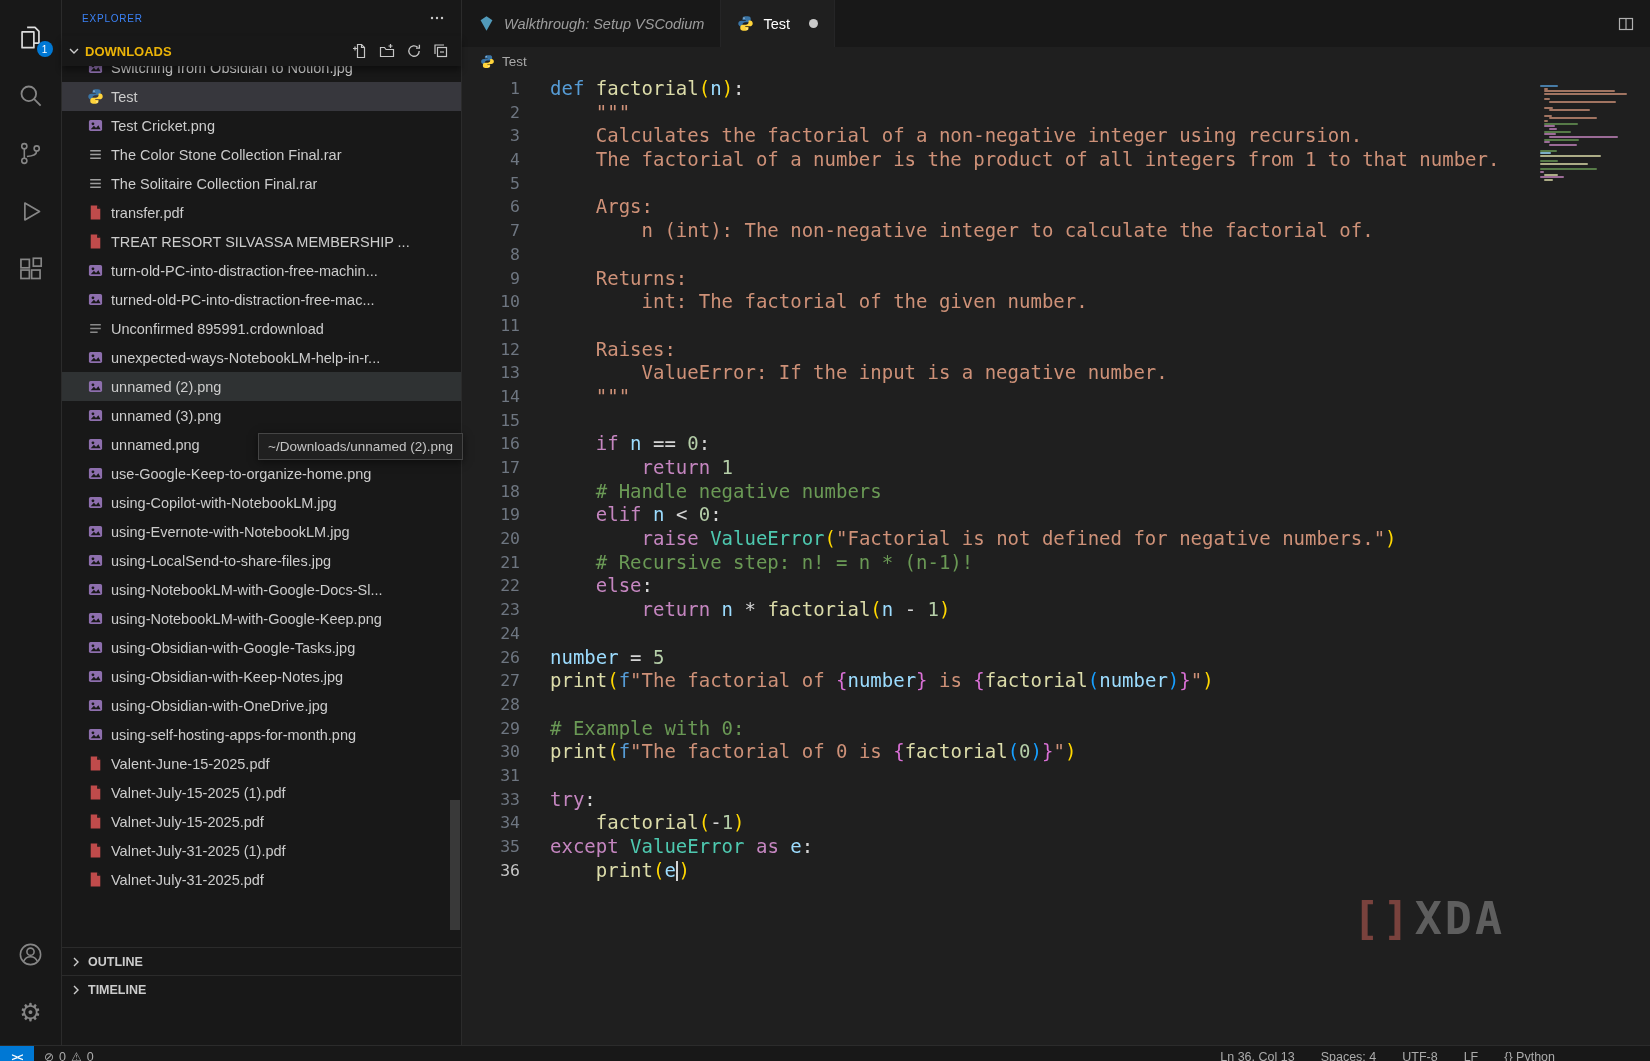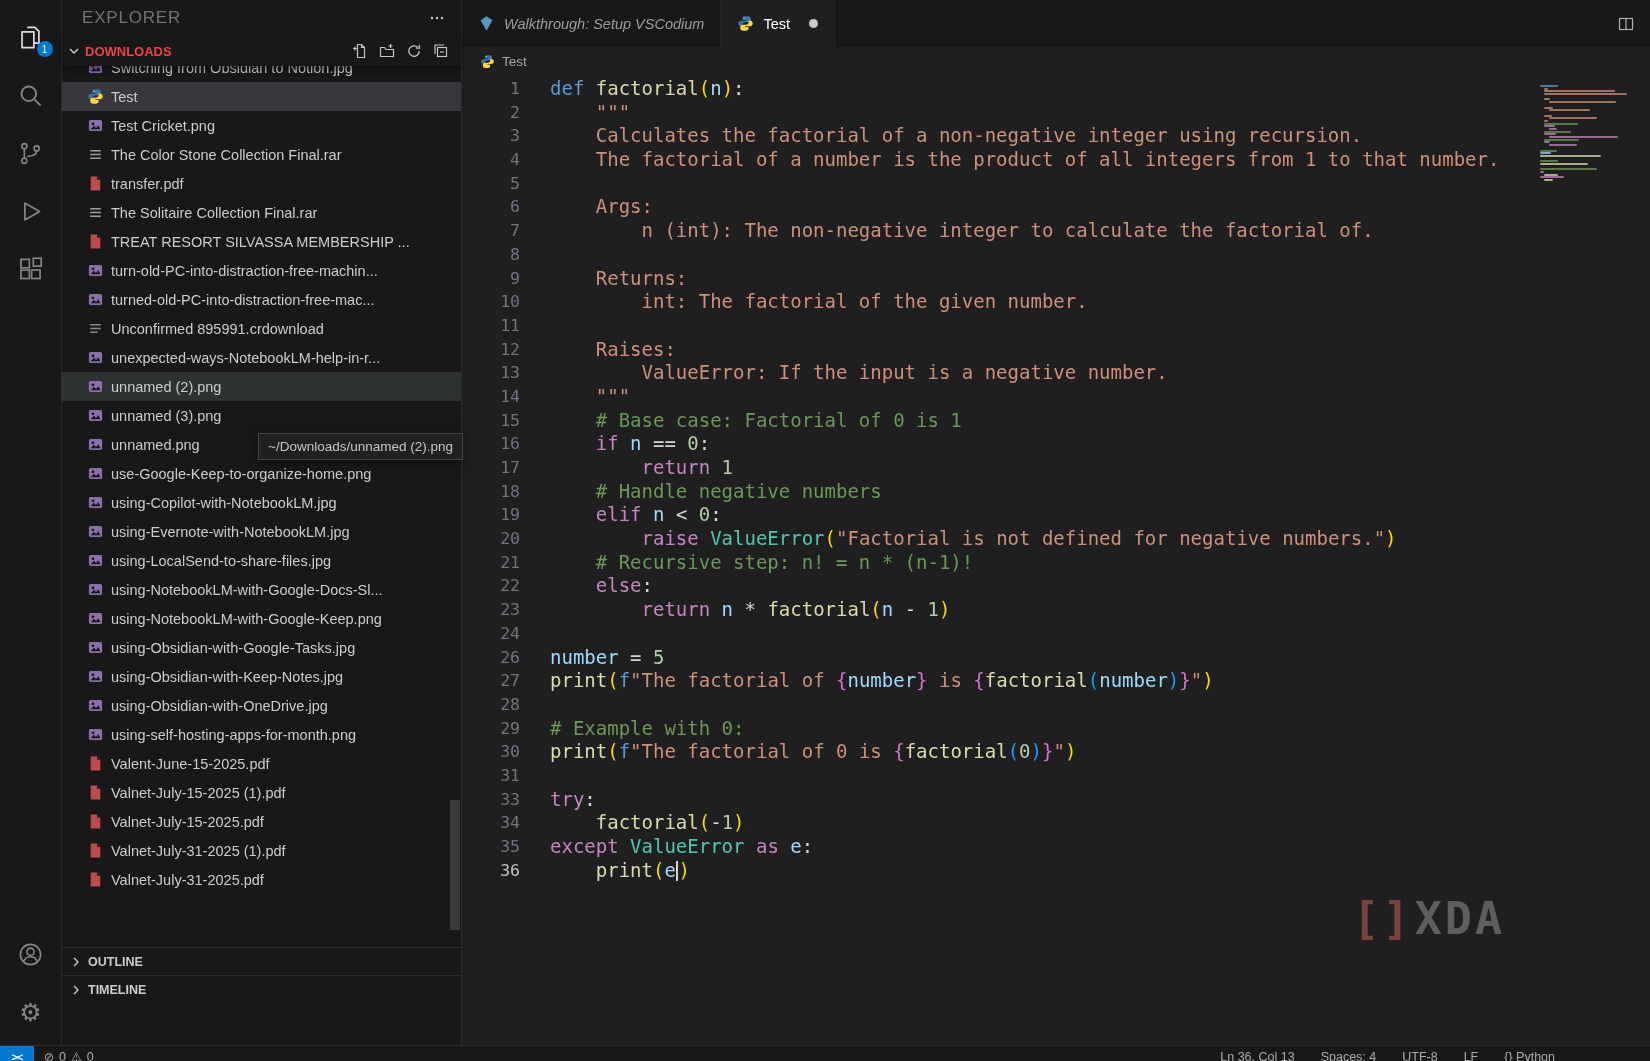--- a/index.html
+++ b/index.html
@@ -9,24 +9,24 @@
 
   
   .activity-bar { width:62px; flex:none; background:#181818; border-right:1px solid #2b2b2b; display:flex; flex-direction:column; align-items:center; padding-top:8px; }
   .ab-bottom { margin-top:auto; margin-bottom:4px; }
   .ab-item { width:62px; height:58px; display:flex; align-items:center; justify-content:center; position:relative; cursor:pointer; }
   .ab-item svg { width:27px; height:27px; display:block; }
   .badge { position:absolute; right:9px; bottom:9px; background:#0078d4; color:#fff; font-size:10px; border-radius:50%; width:16px; height:16px; display:flex; align-items:center; justify-content:center; }
 
   
   .sidebar { width:400px; flex:none; background:#181818; border-right:1px solid #2b2b2b; display:flex; flex-direction:column; position:relative; }
-  .sidebar-header { height:36px; flex:none; display:flex; align-items:center; justify-content:space-between; padding:0 16px 0 20px; color:#737373; font-size:17px; letter-spacing:.8px; }
+  .sidebar-header { height:36px; flex:none; display:flex; align-items:center; justify-content:space-between; padding:0 16px 0 20px; color:#3b82f6; font-size:10px; letter-spacing:.8px; }
   .hdr-icon { display:flex; cursor:pointer; }
   .hdr-icon svg { width:16px; height:16px; display:block; }
-  .section-header { height:30px; flex:none; display:flex; align-items:center; gap:3px; padding:0 12px 0 4px; color:#ef4444; font-weight:700; font-size:13px; background:#181818; position:relative; z-index:2; box-shadow:0 4px 6px rgba(0,0,0,.42); cursor:pointer; }
+  .section-header { height:30px; flex:none; display:flex; align-items:center; gap:3px; padding:0 12px 0 4px; color:#eab308; font-weight:700; font-size:13px; background:#181818; position:relative; z-index:2; box-shadow:0 4px 6px rgba(0,0,0,.42); cursor:pointer; }
   .section-actions { margin-left:auto; display:flex; gap:11px; }
   .section-actions span { display:flex; cursor:pointer; }
   .section-actions svg { width:16px; height:16px; }
   .file-list { flex:1; min-height:0; overflow:hidden; position:relative; z-index:1; }
   .file-row { height:29px; display:flex; align-items:center; gap:7px; padding-left:25px; font-size:14.5px; color:#cccccc; white-space:nowrap; overflow:hidden; cursor:pointer; }
   .file-row.clipped { margin-top:-13px; }
   .file-row.selected { background:#37373d; }
   .file-row.hovered { background:#2f3233; }
   .ficon { width:17px; height:17px; flex:none; display:flex; }
   .ficon svg { width:100%; height:100%; }
@@ -230,34 +230,34 @@
           <div class="file-row">
             <span class="ficon">
               <svg viewBox="0 0 16 16" fill="none" stroke="#9e9e9e" stroke-width="1.4">
                 <path d="M3 4.5h10M3 8h10M3 11.5h10"></path>
               </svg>
             </span>
             <span class="flabel">The Color Stone Collection Final.rar</span>
           </div>
           <div class="file-row">
             <span class="ficon">
+              <svg viewBox="0 0 16 16" fill="none" stroke="#9e9e9e" stroke-width="1.4">
+                <path d="M3 4.5h10M3 8h10M3 11.5h10"></path>
+              </svg>
+            </span>
+            <span class="flabel">The Solitaire Collection Final.rar</span>
+          </div>
+          <div class="file-row">
+            <span class="ficon">
               <svg viewBox="0 0 16 16">
                 <path fill="#c04b4b" d="M3.5 1.5h6l3 3v10h-9z"></path>
                 <path fill="#181818" d="M9.5 1.5v3h3z"></path>
               </svg>
             </span>
             <span class="flabel">transfer.pdf</span>
-          </div>
-          <div class="file-row">
-            <span class="ficon">
-              <svg viewBox="0 0 16 16" fill="none" stroke="#9e9e9e" stroke-width="1.4">
-                <path d="M3 4.5h10M3 8h10M3 11.5h10"></path>
-              </svg>
-            </span>
-            <span class="flabel">The Solitaire Collection Final.rar</span>
           </div>
           <div class="file-row">
             <span class="ficon">
               <svg viewBox="0 0 16 16">
                 <path fill="#c04b4b" d="M3.5 1.5h6l3 3v10h-9z"></path>
                 <path fill="#181818" d="M9.5 1.5v3h3z"></path>
               </svg>
             </span>
             <span class="flabel">TREAT RESORT SILVASSA MEMBERSHIP ...</span>
           </div>
@@ -549,21 +549,21 @@
             <div class="code-line"><span class="ln">5</span><span class="code"></span></div>
             <div class="code-line"><span class="ln">6</span><span class="code"><span class="tk-str">    Args:</span></span></div>
             <div class="code-line"><span class="ln">7</span><span class="code"><span class="tk-str">        n (int): The non-negative integer to calculate the factorial of.</span></span></div>
             <div class="code-line"><span class="ln">8</span><span class="code"></span></div>
             <div class="code-line"><span class="ln">9</span><span class="code"><span class="tk-str">    Returns:</span></span></div>
             <div class="code-line"><span class="ln">10</span><span class="code"><span class="tk-str">        int: The factorial of the given number.</span></span></div>
             <div class="code-line"><span class="ln">11</span><span class="code"></span></div>
             <div class="code-line"><span class="ln">12</span><span class="code"><span class="tk-str">    Raises:</span></span></div>
             <div class="code-line"><span class="ln">13</span><span class="code"><span class="tk-str">        ValueError: If the input is a negative number.</span></span></div>
             <div class="code-line"><span class="ln">14</span><span class="code"><span class="tk-str">    """</span></span></div>
-            <div class="code-line"><span class="ln">15</span><span class="code"><span class="tk-com">    # Base case: Factorial of 0 is 1</span></span></div>
+            <div class="code-line"><span class="ln">15</span></div>
             <div class="code-line"><span class="ln">16</span><span class="code"><span class="tk-pl">    </span><span class="tk-ctrl">if</span><span class="tk-pl"> </span><span class="tk-var">n</span><span class="tk-pl"> == </span><span class="tk-num">0</span><span class="tk-pl">:</span></span></div>
             <div class="code-line"><span class="ln">17</span><span class="code"><span class="tk-pl">        </span><span class="tk-ctrl">return</span><span class="tk-pl"> </span><span class="tk-num">1</span></span></div>
             <div class="code-line"><span class="ln">18</span><span class="code"><span class="tk-com">    # Handle negative numbers</span></span></div>
             <div class="code-line"><span class="ln">19</span><span class="code"><span class="tk-pl">    </span><span class="tk-ctrl">elif</span><span class="tk-pl"> </span><span class="tk-var">n</span><span class="tk-pl"> &lt; </span><span class="tk-num">0</span><span class="tk-pl">:</span></span></div>
             <div class="code-line"><span class="ln">20</span><span class="code"><span class="tk-pl">        </span><span class="tk-ctrl">raise</span><span class="tk-pl"> </span><span class="tk-cls">ValueError</span><span class="tk-br1">(</span><span class="tk-str">"Factorial is not defined for negative numbers."</span><span class="tk-br1">)</span></span></div>
             <div class="code-line"><span class="ln">21</span><span class="code"><span class="tk-com">    # Recursive step: n! = n * (n-1)!</span></span></div>
             <div class="code-line"><span class="ln">22</span><span class="code"><span class="tk-pl">    </span><span class="tk-ctrl">else</span><span class="tk-pl">:</span></span></div>
             <div class="code-line"><span class="ln">23</span><span class="code"><span class="tk-pl">        </span><span class="tk-ctrl">return</span><span class="tk-pl"> </span><span class="tk-var">n</span><span class="tk-pl"> * </span><span class="tk-fn">factorial</span><span class="tk-br1">(</span><span class="tk-var">n</span><span class="tk-pl"> - </span><span class="tk-num">1</span><span class="tk-br1">)</span></span></div>
             <div class="code-line"><span class="ln">24</span><span class="code"></span></div>
             <div class="code-line"><span class="ln">26</span><span class="code"><span class="tk-var">number</span><span class="tk-pl"> = </span><span class="tk-num">5</span></span></div>

